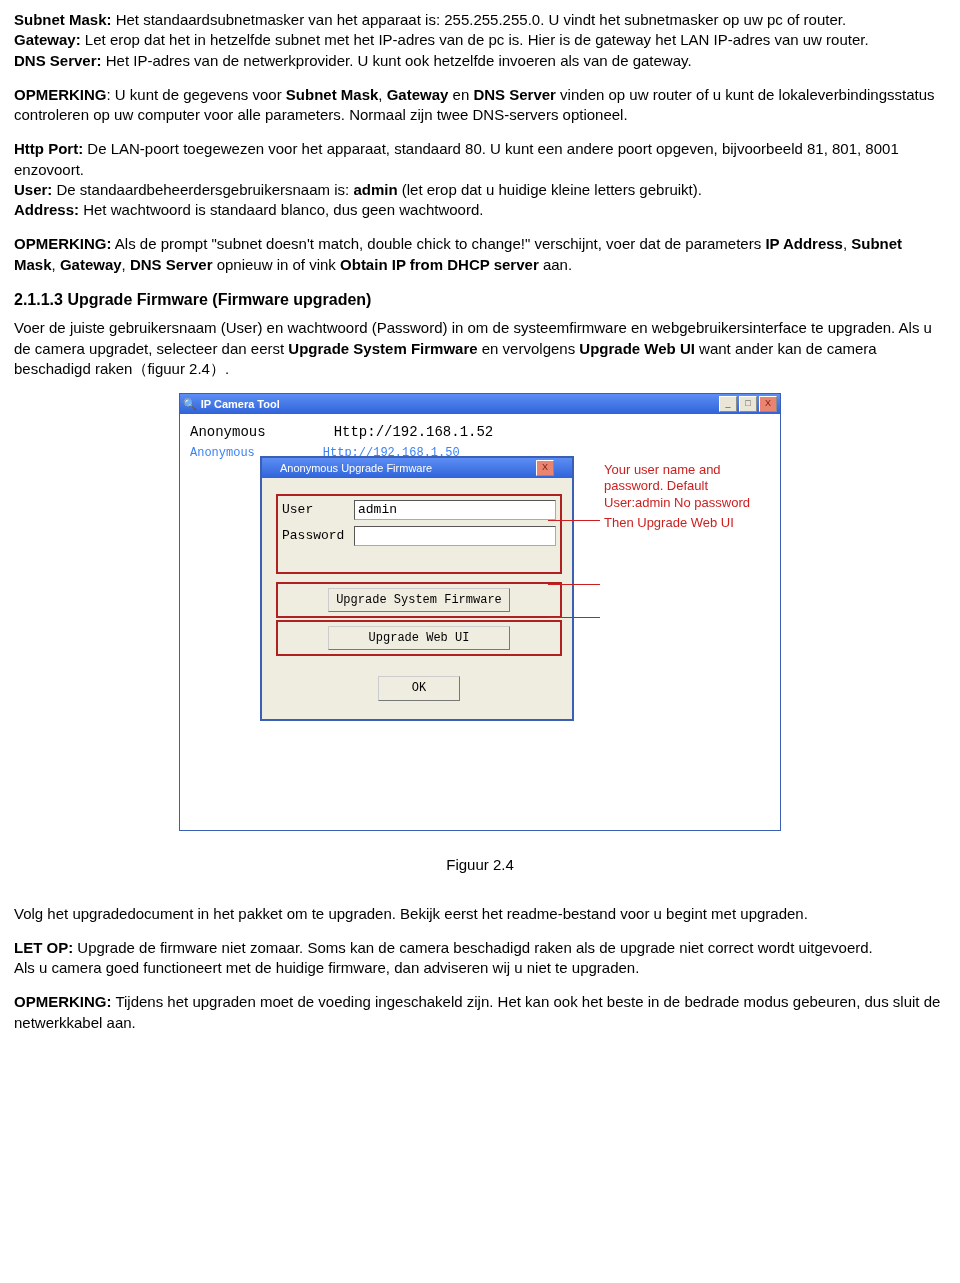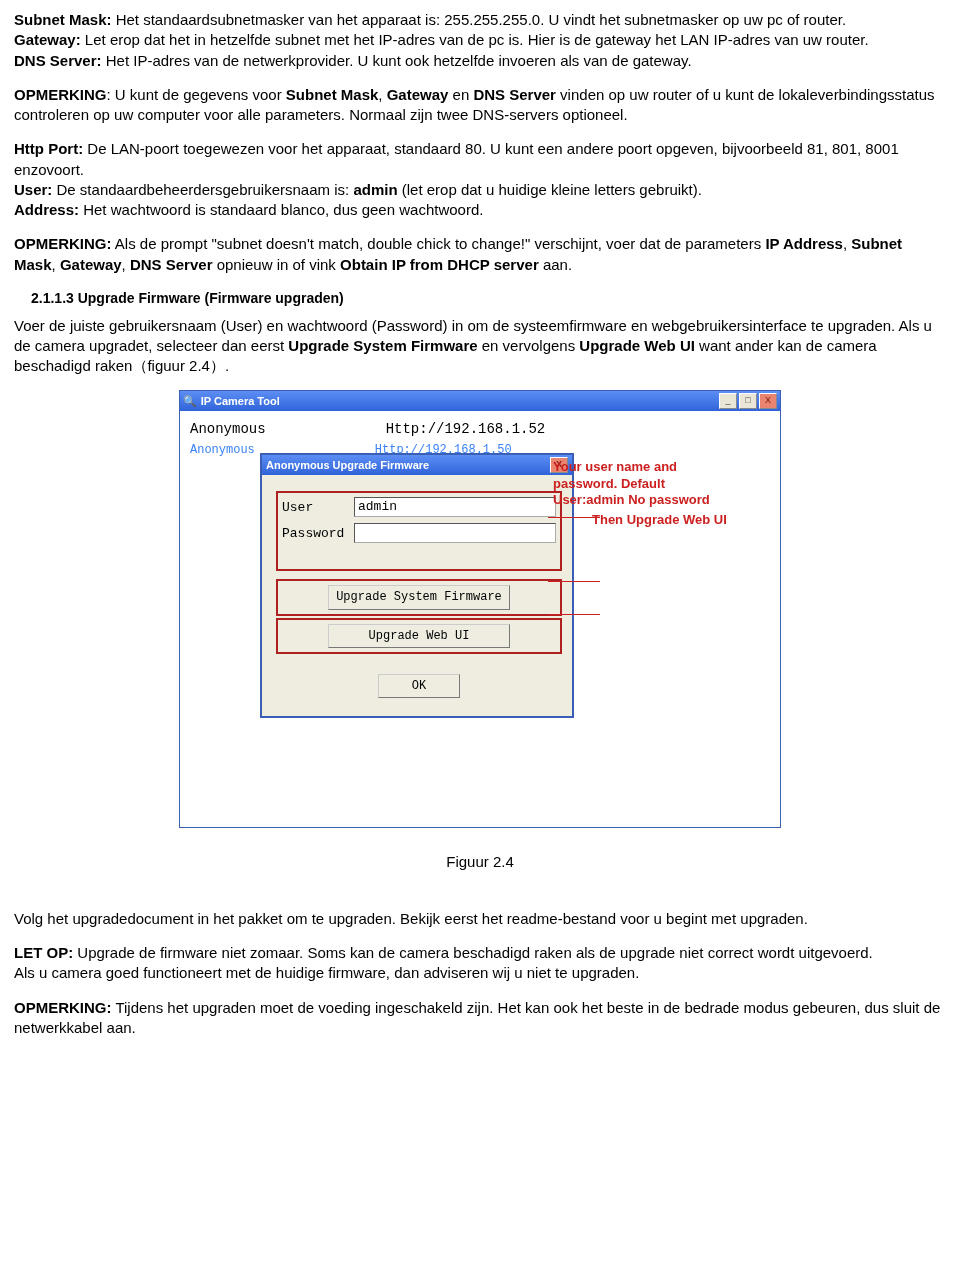--- a/index.html
+++ b/index.html
@@ -6,24 +6,24 @@
     font-family: Arial, Helvetica, sans-serif;
     font-size: 15px;
     line-height: 1.35;
     margin: 0;
     padding: 10px 14px 20px 14px;
     background: #fff;
     color: #000;
     width: 932px;
   }
   p { margin: 0 0 14px 0; }
-  h3 { font-size: 14px; font-weight: bold; margin: 12px 0 8px 17px; }
+  h3 { font-size: 16px; font-weight: bold; margin: 12px 0 8px 0; }
   strong { font-weight: bold; }
   .figure-wrap { text-align: center; margin: 4px 0 24px 0; }
-  .figure-caption { text-align: center; font-size: 15px; margin: 12px 0 16px 0; }
+  .figure-caption { text-align: center; font-size: 15px; margin: 12px 0 8px 0; }
   
   .tool-window {
     display: inline-block;
     text-align: left;
     width: 600px;
     border: 1px solid #3a5fb5;
     background: #fdfdfd;
     font-family: "MS Sans Serif", Tahoma, sans-serif;
     font-size: 12px;
   }
@@ -40,52 +40,52 @@
   .tool-titlebar .title { display: flex; align-items: center; gap: 4px; font-weight: bold; }
   .tool-titlebar .win-btns { display: flex; gap: 2px; }
   .win-btn {
     width: 16px; height: 14px; background: #e9e6d8;
     border: 1px solid #8a8a8a; border-top-color:#fff; border-left-color:#fff;
     font-size: 9px; text-align: center; line-height: 12px; color:#444;
   }
   .win-close { background:#e8846f; color:#7a1b0b; }
   .tool-body { background:#fff; padding: 6px 6px 30px 6px; position: relative; min-height: 380px; }
   .listing-row { font-family: "Courier New", monospace; font-size: 14px; padding: 3px 4px 0 4px; white-space: pre; }
-  .listing-row .addr { margin-left: 120px; }
+  .listing-row .addr { margin-left: 68px; }
   .listing-row.grey { color:#3b82f6; font-size: 12px; }
   .sub-dialog {
     position: absolute;
     left: 80px; top: 42px;
     width: 310px;
     border: 2px solid #3a5fb5;
     background: #efece0;
     font-size: 12px;
   }
   .sub-titlebar {
     background: linear-gradient(#5d8ef5, #2f63d8);
     height: 18px;
     display:flex; align-items:center; justify-content:space-between;
-    padding: 1px 4px; font-size: 11px; color:#fff; font-weight:bold;
+    padding: 1px 18px; font-size: 11px; color:#fff; font-weight:normal;
   }
   .sub-body { padding: 16px 10px 14px 14px; }
   .form-row { display:flex; align-items:center; margin-bottom:6px; }
   .form-label { width: 72px; font-family:"Courier New",monospace; font-size:13px; }
   .form-input-box { border:1px inset #aaa; background:#fff; height:18px; flex:1; font-family:"Courier New",monospace; font-size:13px; padding:0 3px; line-height:18px; }
   .btn-outline { border:2px solid #b02020; margin: 2px 0; }
   .dlg-btn {
     display:block; width: 180px; margin: 4px auto;
     border:1px outset #ccc; background:#efece0;
     font-family:"Courier New",monospace; font-size:12px;
     padding: 3px 0; text-align:center;
   }
   .ok-btn { width: 80px; margin-top: 20px; }
   .red-box { border:2px solid #b02020; padding:1px; }
   .annotations {
-    position:absolute; right:18px; top:48px;
-    font-family: Arial, sans-serif; font-size:13px; font-weight:bold;
+    position:absolute; right:6px; top:48px;
+    font-family: Arial, sans-serif; font-size:13px; font-weight:normal;
     color:#cc2020; line-height:1.25;
   }
   .annotations div { margin-bottom: 4px; }
   .ann-line {
     position:absolute; background:#cc2020; height:1px;
   }
   .line1 { width:52px; top:106px; right:180px; }
   .line2 { width:52px; top:170px; right:180px; }
   .line3 { width:52px; top:203px; right:180px; }
 </style>
@@ -156,21 +156,21 @@
             </div>
           <div class="btn-outline">
               <span class="dlg-btn">Upgrade Web UI</span>
             </div>
           <span class="dlg-btn ok-btn">OK</span>
         </div>
       </div>
 
       <div class="annotations">
         <div style="width:170px;">Your user name and password. Default User:admin No password</div>
-        <div style="width:170px;margin-left:39px;">Then Upgrade Web UI</div>
+        <div style="width:170px;">Then Upgrade Web UI</div>
       </div>
       <div class="ann-line line1"></div>
       <div class="ann-line line2"></div>
       <div class="ann-line line3"></div>
     </div>
   </div>
 </div>
 
 <div class="figure-caption">Figuur 2.4</div>
 

